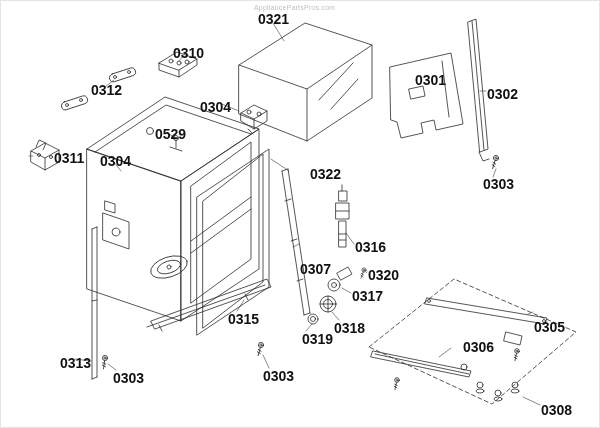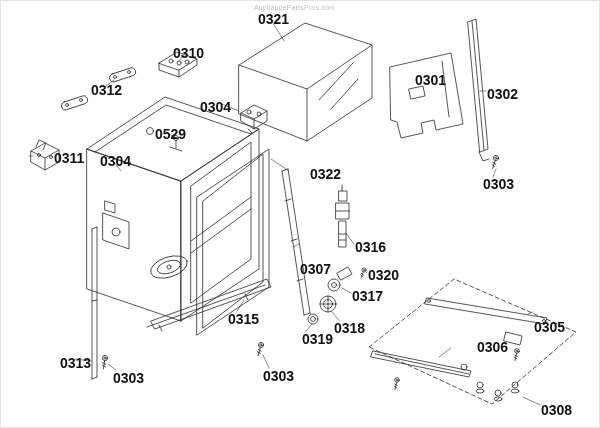--- a/index.html
+++ b/index.html
@@ -253,20 +253,20 @@
       <span class="part-label" style="left: 289px; top: 166px; padding-left: 20px;">0322</span>
       <span class="part-label" style="left: 482px; top: 176px;">0303</span>
       <span class="part-label" style="left: 299px; top: 237px; margin-top: 24px;">0307</span>
       <span class="part-label" style="left: 354px; top: 239px;">0316</span>
       <span class="part-label" style="left: 367px; top: 267px;">0320</span>
       <span class="part-label" style="left: 351px; top: 288px;">0317</span>
       <span class="part-label" style="left: 533px; top: 319px;">0305</span>
       <span class="part-label" style="left: 227px; top: 311px;">0315</span>
       <span class="part-label" style="left: 333px; top: 320px;">0318</span>
       <span class="part-label" style="left: 301px; top: 331px;">0319</span>
-      <span class="part-label" style="left: 446px; top: 339px; padding-left: 30px;">0306</span>
+      <span class="part-label" style="left: 432px; top: 339px; padding-left: 30px;">0306</span>
       <span class="part-label" style="left: 59px; top: 355px;">0313</span>
       <span class="part-label" style="left: 112px; top: 370px;">0303</span>
       <span class="part-label" style="left: 262px; top: 368px;">0303</span>
       <span class="part-label" style="left: 540px; top: 402px;">0308</span>
     </div>
 
 </div>
 
 </body></html>

